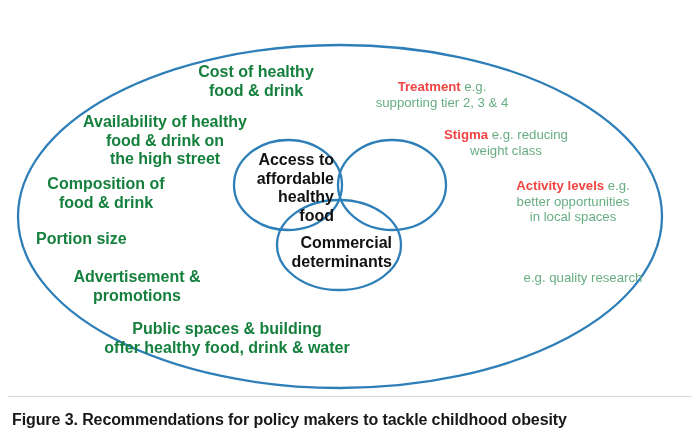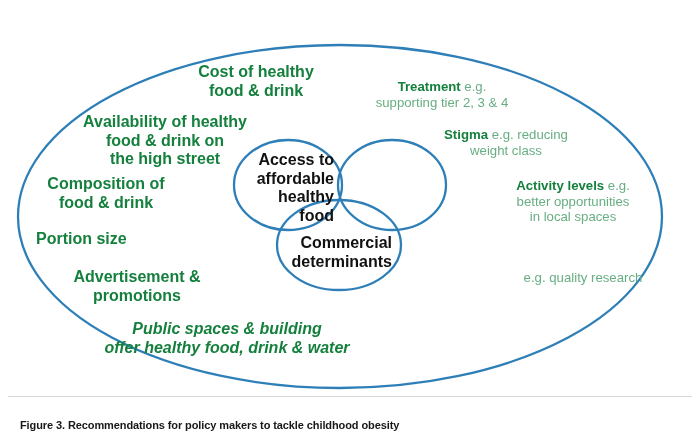--- a/index.html
+++ b/index.html
@@ -43,21 +43,21 @@
     font-weight: bold;
     font-size: 16px;
   }
 
   .green-block {
     font-size: 13.2px;
     color: #68AE83;
     font-weight: normal;
   }
   .green-block .kw {
-    color: #15803d;
+    color: #ef4444;
     font-weight: bold;
   }
 
   .venn-lbl {
     position: absolute;
     color: #111111;
     font-weight: bold;
     font-size: 16px;
     line-height: 1.16;
     text-align: right;
@@ -73,25 +73,25 @@
   }
   #caption-rule {
     position: absolute;
     left: 8px;
     top: 396px;
     width: 684px;
     height: 1px;
     background: #d8d8d8;
   }
   .cap-line1 {
-    font-size: 11px;
+    font-size: 16px;
     font-weight: bold;
     color: #181818;
     letter-spacing: -0.1px;
-    margin: 12px;
+    margin: 4px;
     padding-top: 8px;
   }
   .cap-line2 {
     font-size: 11.4px;
     color: #2a2a2a;
     margin: 0;
     padding-top: 3px;
   }
   .cap-line2 .ital { font-style: italic; }
   .cap-line2 sup { font-size: 7.6px; vertical-align: super; }
@@ -129,21 +129,21 @@
 the high street</div>
 
   <div class="lbl outer-blue" style="left:38px; top:175px; width:136px; text-align:center;">Composition of
 food &amp; drink</div>
 
   <div class="lbl outer-blue" style="left:36px; top:230px; width:120px; text-align:left;">Portion size</div>
 
   <div class="lbl outer-blue" style="left:62px; top:268px; width:150px; text-align:center;">Advertisement &amp;
 promotions</div>
 
-  <div class="lbl outer-blue" style="left:104px; top:320px; width:246px; text-align:center;font-style:italic;">Public spaces &amp; building
+  <div class="lbl outer-blue" style="left:104px; top:320px; width:246px; text-align:center;">Public spaces &amp; building
 offer healthy food, drink &amp; water</div>
 
   <div class="lbl green-block" style="left:352px; top:64px; width:180px; text-align:center;">
     <span class="kw">Treatment</span><span> e.g.
 supporting tier 2, 3 &amp; 4</span>
   </div>
 
   <div class="lbl green-block" style="left:418px; top:112px; width:176px; text-align:center;">
     <span class="kw">Stigma</span><span> e.g. reducing
 weight class</span>

